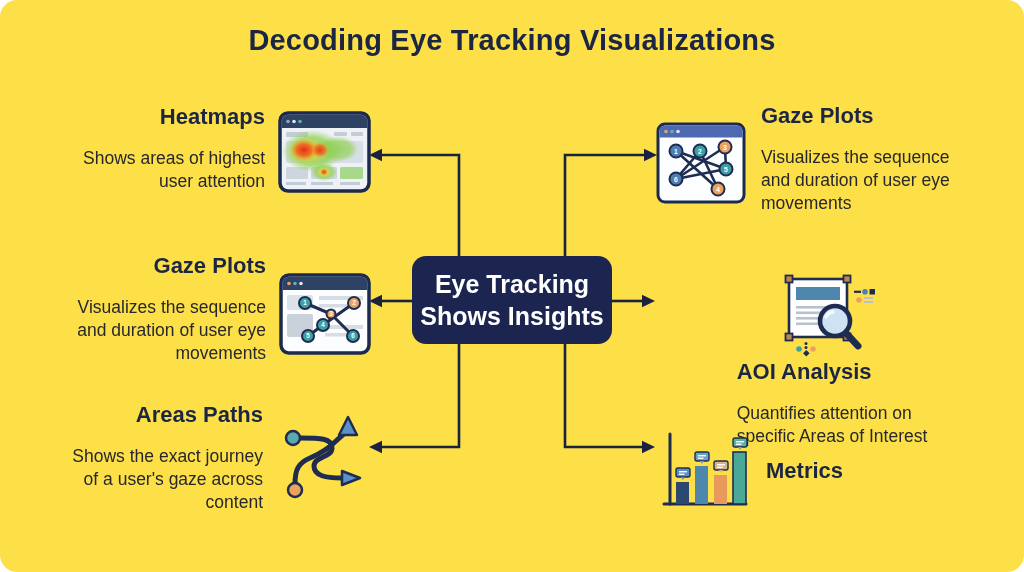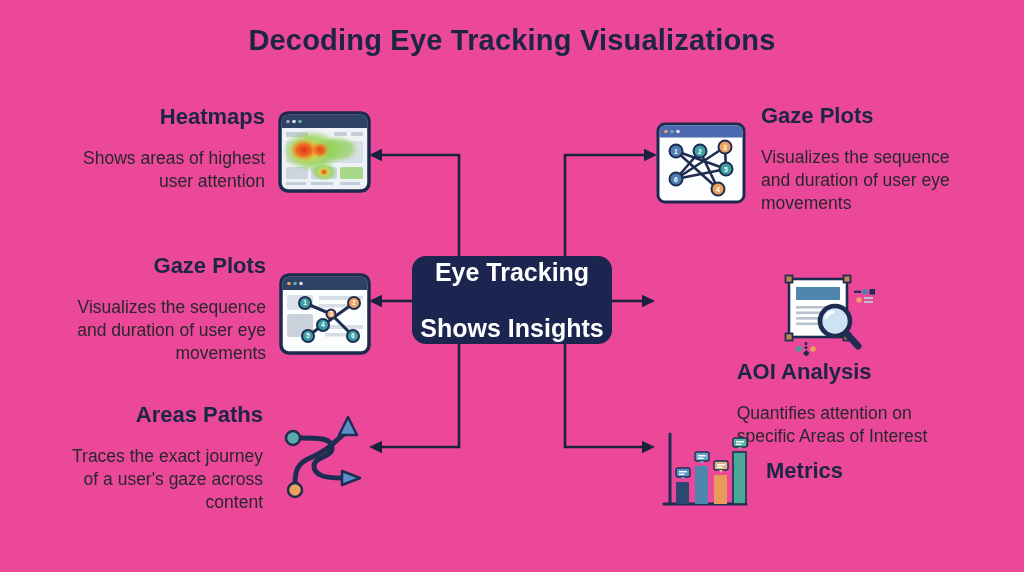--- a/index.html
+++ b/index.html
@@ -1,31 +1,31 @@
 <!DOCTYPE html>
 <html><head>
 <meta charset="utf-8">
 <style>
   html,body{margin:0;padding:0;}
   body{font-family:"Liberation Sans",sans-serif;background:#fff;}
-  .canvas{position:relative;width:1024px;height:572px;background:#ec4899;overflow:hidden;}
+  .canvas{position:relative;width:1024px;height:572px;background:#fde047;overflow:hidden;border-radius:17px;}
   .main-title{position:absolute;top:24px;left:0;width:100%;text-align:center;
     font-size:29px;font-weight:bold;color:#1b2544;letter-spacing:.2px;}
   .item{position:absolute;display:flex;align-items:center;}
   .item .text{flex:1;}
   .item.left-side .text{text-align:right;}
   .item.right-side .text{text-align:left;}
   .item-heading{font-size:22px;font-weight:bold;color:#1b2544;line-height:1.15;}
   .item-desc{font-size:17.5px;color:#27272d;line-height:1.3;margin-top:18px;white-space:pre-line;}
   .icon-wrap{flex:0 0 auto;display:block;}
   .left-side .icon-wrap{margin-left:13px;}
   .right-side .icon-wrap{margin-right:15px;}
   .center-box{position:absolute;left:412px;top:256px;width:200px;height:88px;
     background:#1b2550;border-radius:14px;display:flex;flex-direction:column;
-    align-items:center;justify-content:space-between;color:#fff;font-size:25px;font-weight:bold;line-height:1.28;}
+    align-items:center;justify-content:center;color:#fff;font-size:25px;font-weight:bold;line-height:1.28;}
   .connectors{position:absolute;left:0;top:0;pointer-events:none;}
   svg{display:block;}
 </style>
 </head>
 <body>
 
 <div class="canvas">
 
   <div class="main-title">Decoding Eye Tracking Visualizations</div>
 
@@ -149,21 +149,21 @@
           <text x="29" y="65.4">5</text>
           <text x="74" y="65.4">6</text>
         </g>
       </svg>
     </span>
   </div>
 
   <div class="item left-side" style="left:26px;top:402px;width:345px;">
     <div class="text">
       <div class="item-heading">Areas Paths</div>
-      <div class="item-desc">Traces the exact journey
+      <div class="item-desc">Shows the exact journey
 of a user's gaze across
 content</div>
     </div>
     <span class="icon-wrap" style="margin-top:2px;">
       <svg width="95" height="98" viewBox="0 0 95 98">
         <g stroke="#1e2c52" stroke-width="5" fill="none" stroke-linecap="round">
           <path d="M24,28 C44,28 56,28 56,38 C56,48 38,46 38,56 C38,66 50,68 66,68"></path>
           <path d="M19,74 C19,60 22,53 34,48 C48,42 54,37 60,31 C64,27 68,24 71,21"></path>
         </g>
         <polygon points="66,61 84,68 66,75" fill="#5b8fc7" stroke="#1e2c52" stroke-width="2.5" stroke-linejoin="round"></polygon>

